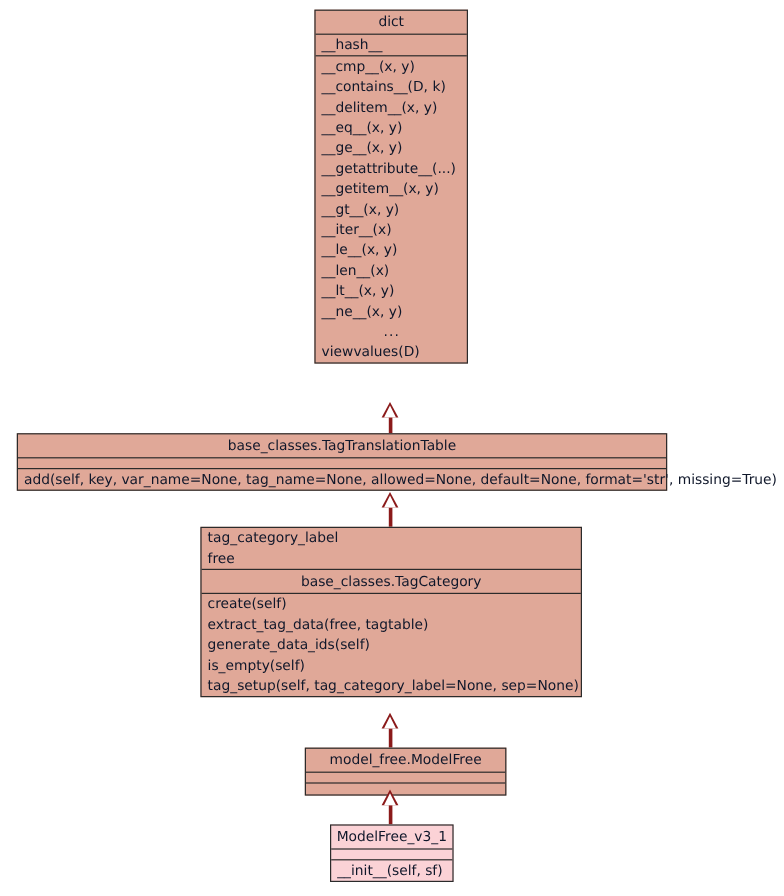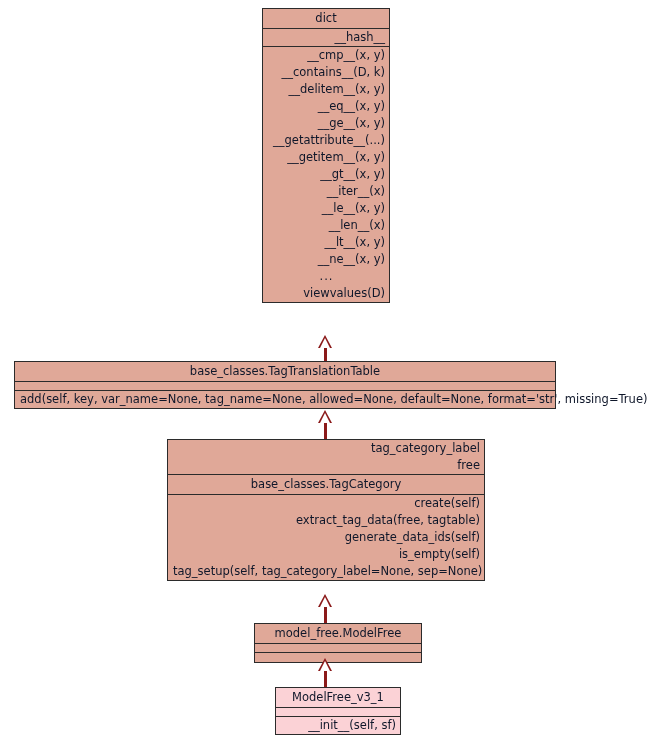--- a/index.html
+++ b/index.html
@@ -45,21 +45,21 @@
     line-height: 16px;
     padding: 1px 4px 2px 4px;
     white-space: nowrap;
   }
 
   .member-row {
     font-size: 11.5px;
     line-height: 15px;
     padding: 1px 4px 1px 5px;
     white-space: nowrap;
-    text-align: right;
+    text-align: left;
   }
   .member-row.center {
     text-align: center;
     letter-spacing: 1px;
   }
 
   
   .edge {
     position: absolute;
   }
@@ -168,21 +168,21 @@
     <div class="compartment empty"></div>
     <div class="compartment empty"></div>
   </div>
 
   <div class="edge">
     <div class="edge-line" style="left:324px; top:671px; height:16px;"></div>
     <div class="edge-arrow" style="left:318px; top:658px;"></div>
     <div class="edge-arrow-inner" style="left:320px; top:661px;"></div>
   </div>
 
-  <div class="uml-box highlight" style="left:275px; top:687px; width:126px;">
+  <div class="uml-box highlight" style="left:275px; top:687px; width:103px;">
     <div class="compartment">
       <div class="class-title">ModelFree_v3_1</div>
     </div>
     <div class="compartment empty"></div>
     <div class="compartment">
       <div class="member-row">__init__(self, sf)</div>
     </div>
   </div>
 
 </div>

